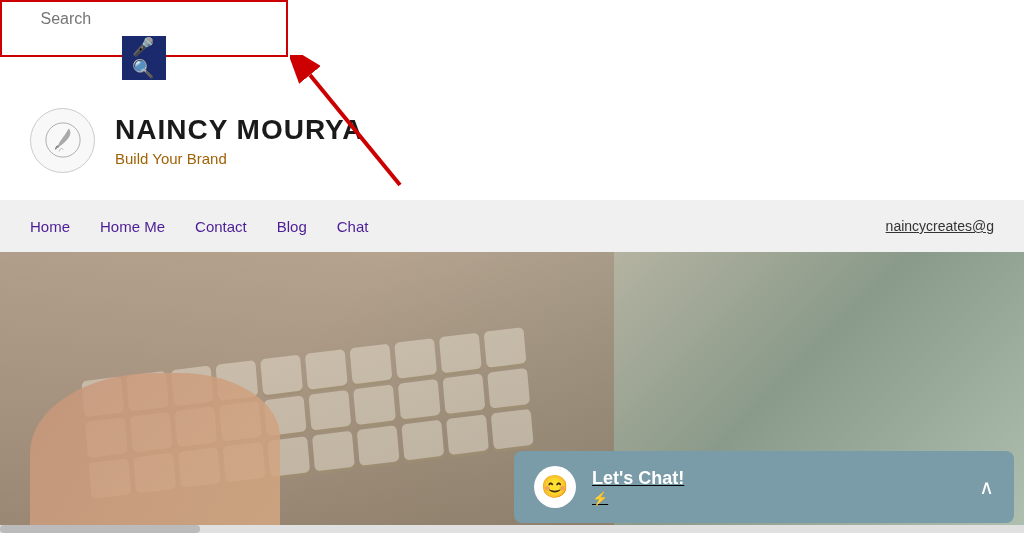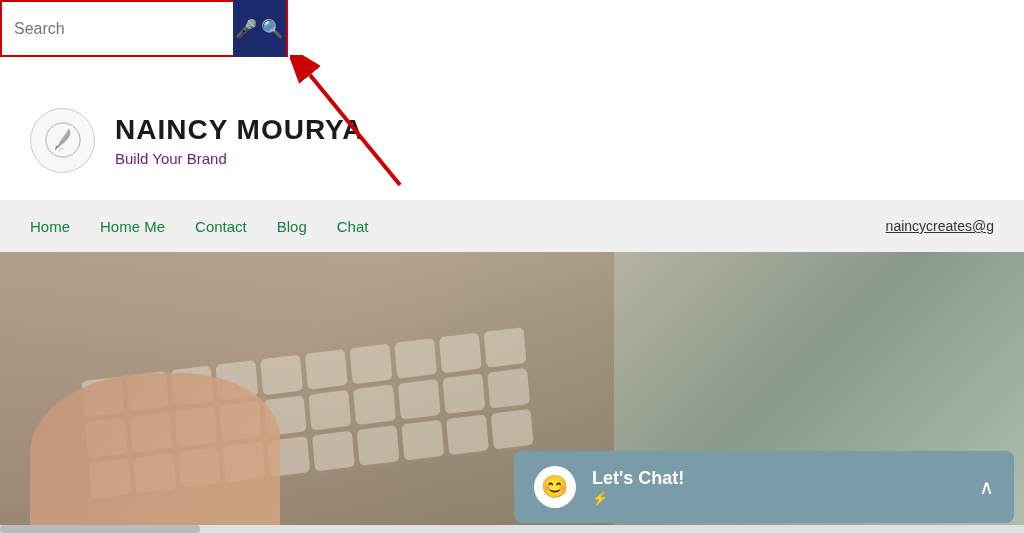--- a/index.html
+++ b/index.html
@@ -9,20 +9,21 @@
     .search-area {
       position: absolute;
       top: 0; left: 0;
       width: 288px;
       height: 57px;
       background: #fff;
       border: 2px solid #cc0000;
       display: flex;
       align-items: center;
       z-index: 10;
+      flex-direction: column;
     }
     .search-input {
       flex: 1;
       border: none;
       outline: none;
       font-size: 16px;
       color: #999;
       padding: 8px 12px;
       background: transparent;
     }
@@ -85,21 +86,21 @@
     .brand-logo svg { width: 38px; height: 38px; }
     .brand-text {}
     .brand-name {
       font-size: 28px;
       font-weight: 700;
       color: #1a1a1a;
       letter-spacing: 1px;
     }
     .brand-tagline {
       font-size: 15px;
-      color: #701a75;
+      color: #a16207;
       margin-top: 4px;
     }
 
     
     .nav-bar {
       position: absolute;
       top: 200px;
       left: 0;
       right: 0;
       height: 52px;
@@ -109,21 +110,21 @@
       padding: 0 30px;
       justify-content: space-between;
     }
     .nav-left {
       display: flex;
       align-items: center;
       gap: 30px;
     }
     .nav-item {
       font-size: 15px;
-      color: #15803d;
+      color: #4c1d95;
       cursor: pointer;
       text-decoration: none;
     }
     .nav-right {
       font-size: 14px;
       color: #333;
       text-decoration: underline;
     }
 
     
@@ -198,20 +199,21 @@
       border-radius: 50%;
       background: #fff;
       display: flex;
       align-items: center;
       justify-content: center;
       font-size: 22px;
       flex-shrink: 0;
     }
     .chat-text {
       flex: 1;
+      text-decoration: underline;
     }
     .chat-title {
       font-size: 18px;
       font-weight: 600;
       color: #fff;
     }
     .chat-subtitle {
       font-size: 13px;
       color: #dde8ee;
       display: flex;

